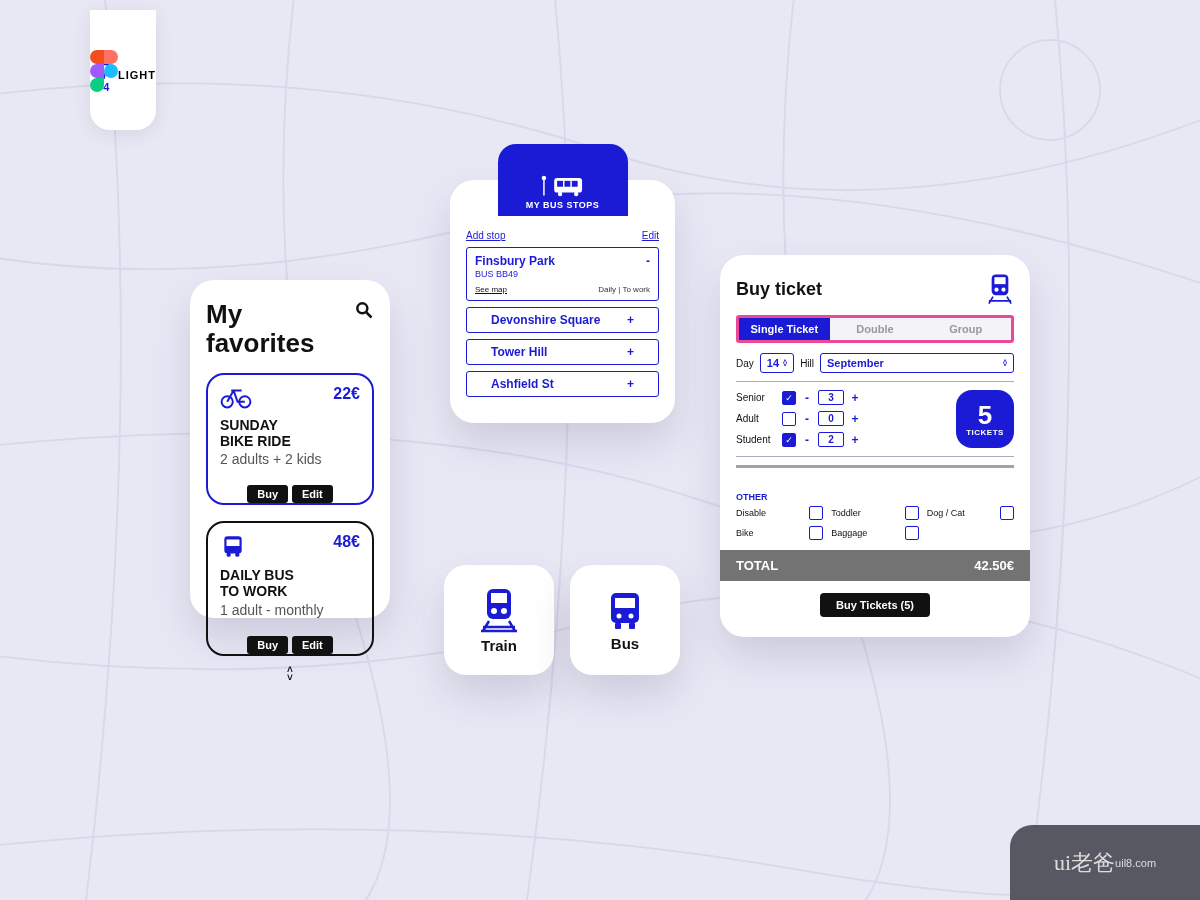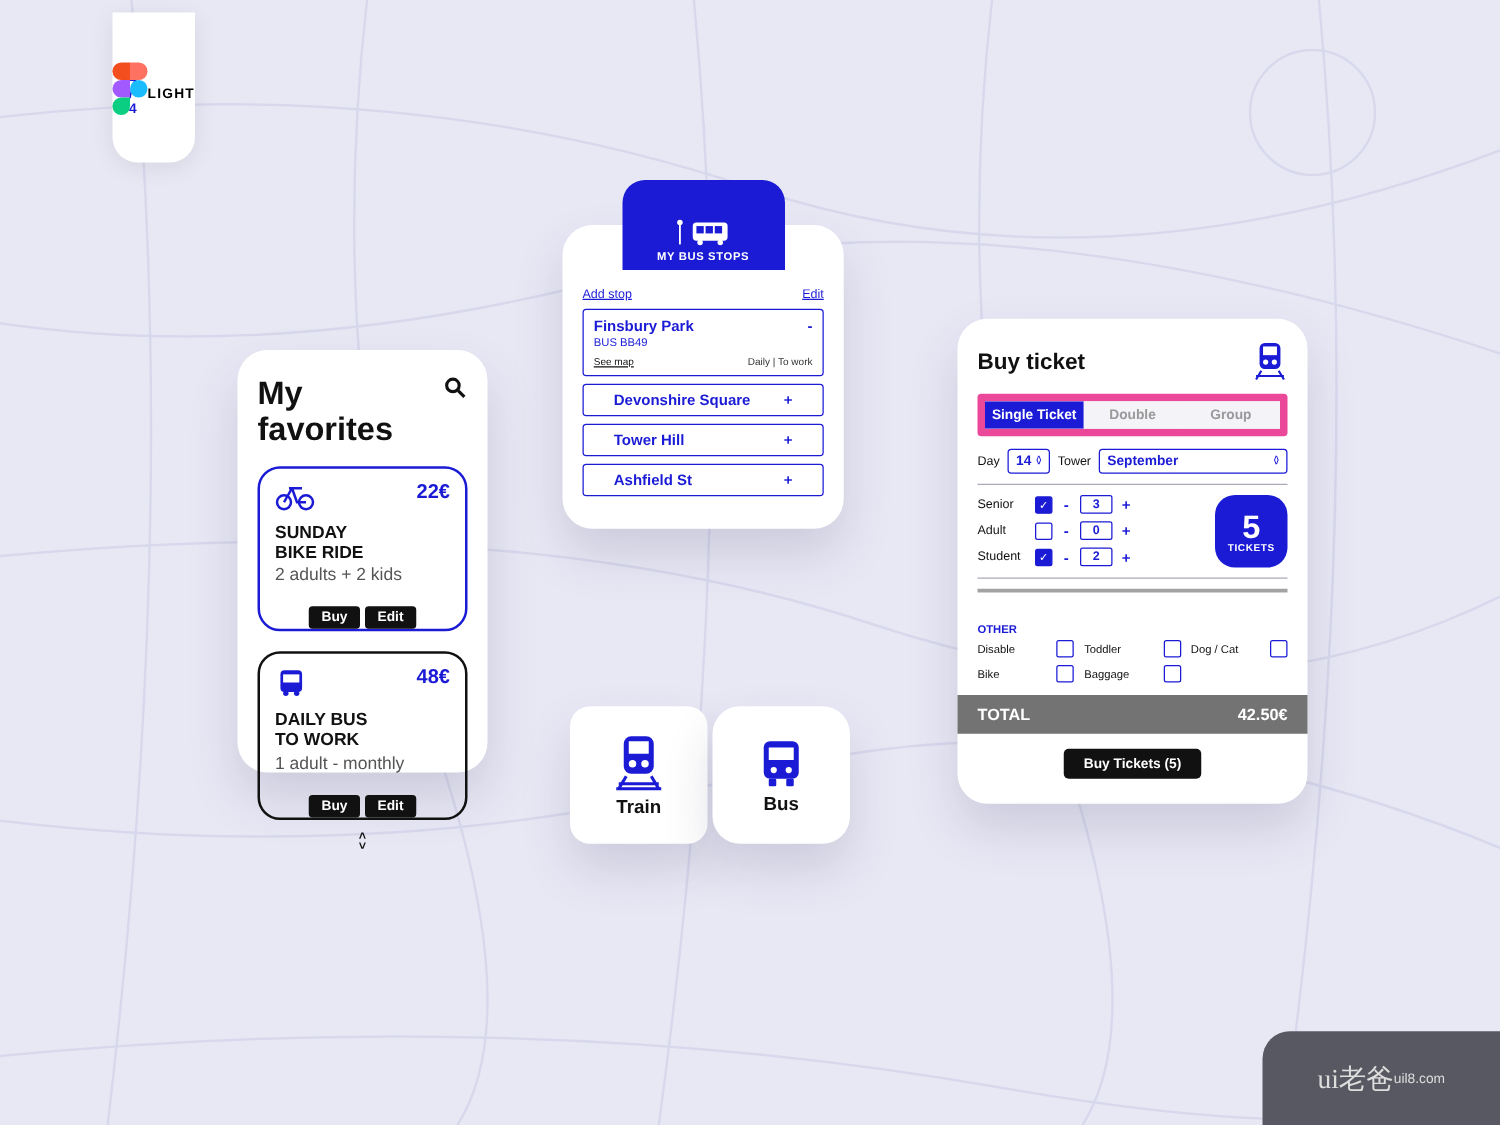--- a/index.html
+++ b/index.html
@@ -69,28 +69,28 @@
   .bs-row { border:1.5px solid #1b1bd6; border-radius:3px; padding:5px 24px; margin-bottom:6px; font-size:12px; font-weight:700; color:#1b1bd6; display:flex; justify-content:space-between; align-items:center; cursor:pointer;}
   .bs-expanded { border:1.5px solid #1b1bd6; border-radius:3px; padding:6px 8px; margin-bottom:6px;}
   .bs-exp-name { font-size:12px; font-weight:800; color:#1b1bd6; display:flex; justify-content:space-between;}
   .bs-exp-sub { font-size:9px; color:#1b1bd6; margin-top:1px;}
   .bs-exp-foot { display:flex; justify-content:space-between; font-size:8px; margin-top:6px; color:#333;}
   .bs-exp-foot a { color:#111; text-decoration:underline;}
 
   
   .tile { width:110px; height:110px; border-radius:22px; display:flex; flex-direction:column; align-items:center; justify-content:center; gap:4px;}
   .tile-label { font-size:15px; font-weight:800; color:#111;}
-  .tile-train { top: 565px; left: 456px; border-radius: 16px; }
+  .tile-train { top: 565px; left: 444px; }
   .tile-bus { top: 565px; left: 570px; }
 
   
-  .ticket { top: 255px; left: 720px; width: 280px; padding: 18px 16px 20px; margin-left: 46px; }
+  .ticket { top: 255px; left: 720px; width: 310px; padding: 18px 16px 20px; }
   .tk-hdr { display:flex; justify-content:space-between; align-items:center; margin-bottom:10px;}
   .tk-title { font-size:18px; font-weight:800; color:#111;}
-  .tk-tabs { display:flex; border:6px solid #ec4899; border-radius:3px; overflow:hidden; font-size:11px; font-weight:700; margin-bottom:10px;}
+  .tk-tabs { display:flex; border:3px solid #ec4899; border-radius:3px; overflow:hidden; font-size:11px; font-weight:700; margin-bottom:10px;}
   .tk-tab { flex:1; text-align:center; padding:5px 0; color:#999; background:#f3f3f8; cursor:pointer;}
   .tk-tab.active { background:#1b1bd6; color:#fff;}
   .tk-date { display:flex; align-items:center; gap:6px; font-size:10px; color:#111; margin-bottom:8px;}
   .tk-box { border:1.5px solid #1b1bd6; border-radius:3px; padding:3px 6px; display:flex; align-items:center; gap:4px; color:#1b1bd6; font-weight:700; font-size:11px;}
   .tk-box.wide { flex:1; justify-content:space-between;}
   .updown { display:flex; flex-direction:column; line-height:0.5; font-size:7px; color:#1b1bd6;}
   .tk-sect { border-top:1px solid #aab; border-bottom:1px solid #aab; padding:8px 0; display:flex; gap:10px;}
   .tk-rows { flex:1; display:flex; flex-direction:column; gap:6px;}
   .tk-row { display:flex; align-items:center; gap:6px; font-size:10px; color:#111;}
   .tk-row-label { width:40px;}
@@ -277,21 +277,21 @@
     <div class="tk-tab active">Single Ticket</div>
     <div class="tk-tab">Double</div>
     <div class="tk-tab">Group</div>
   </div>
   <div class="tk-date">
     <span>Day</span>
     <div class="tk-box">
         <span>14</span>
         <span class="updown">˄<br>˅</span>
       </div>
-    <span>Tower</span>
+    <span>Hill</span>
     <div class="tk-box wide">
         <span>September</span>
         <span class="updown">˄<br>˅</span>
       </div>
   </div>
   <div class="tk-sect">
     <div class="tk-rows">
       <div class="tk-row">
           <span class="tk-row-label">Senior</span>
           <span class="chk on">✓</span>

